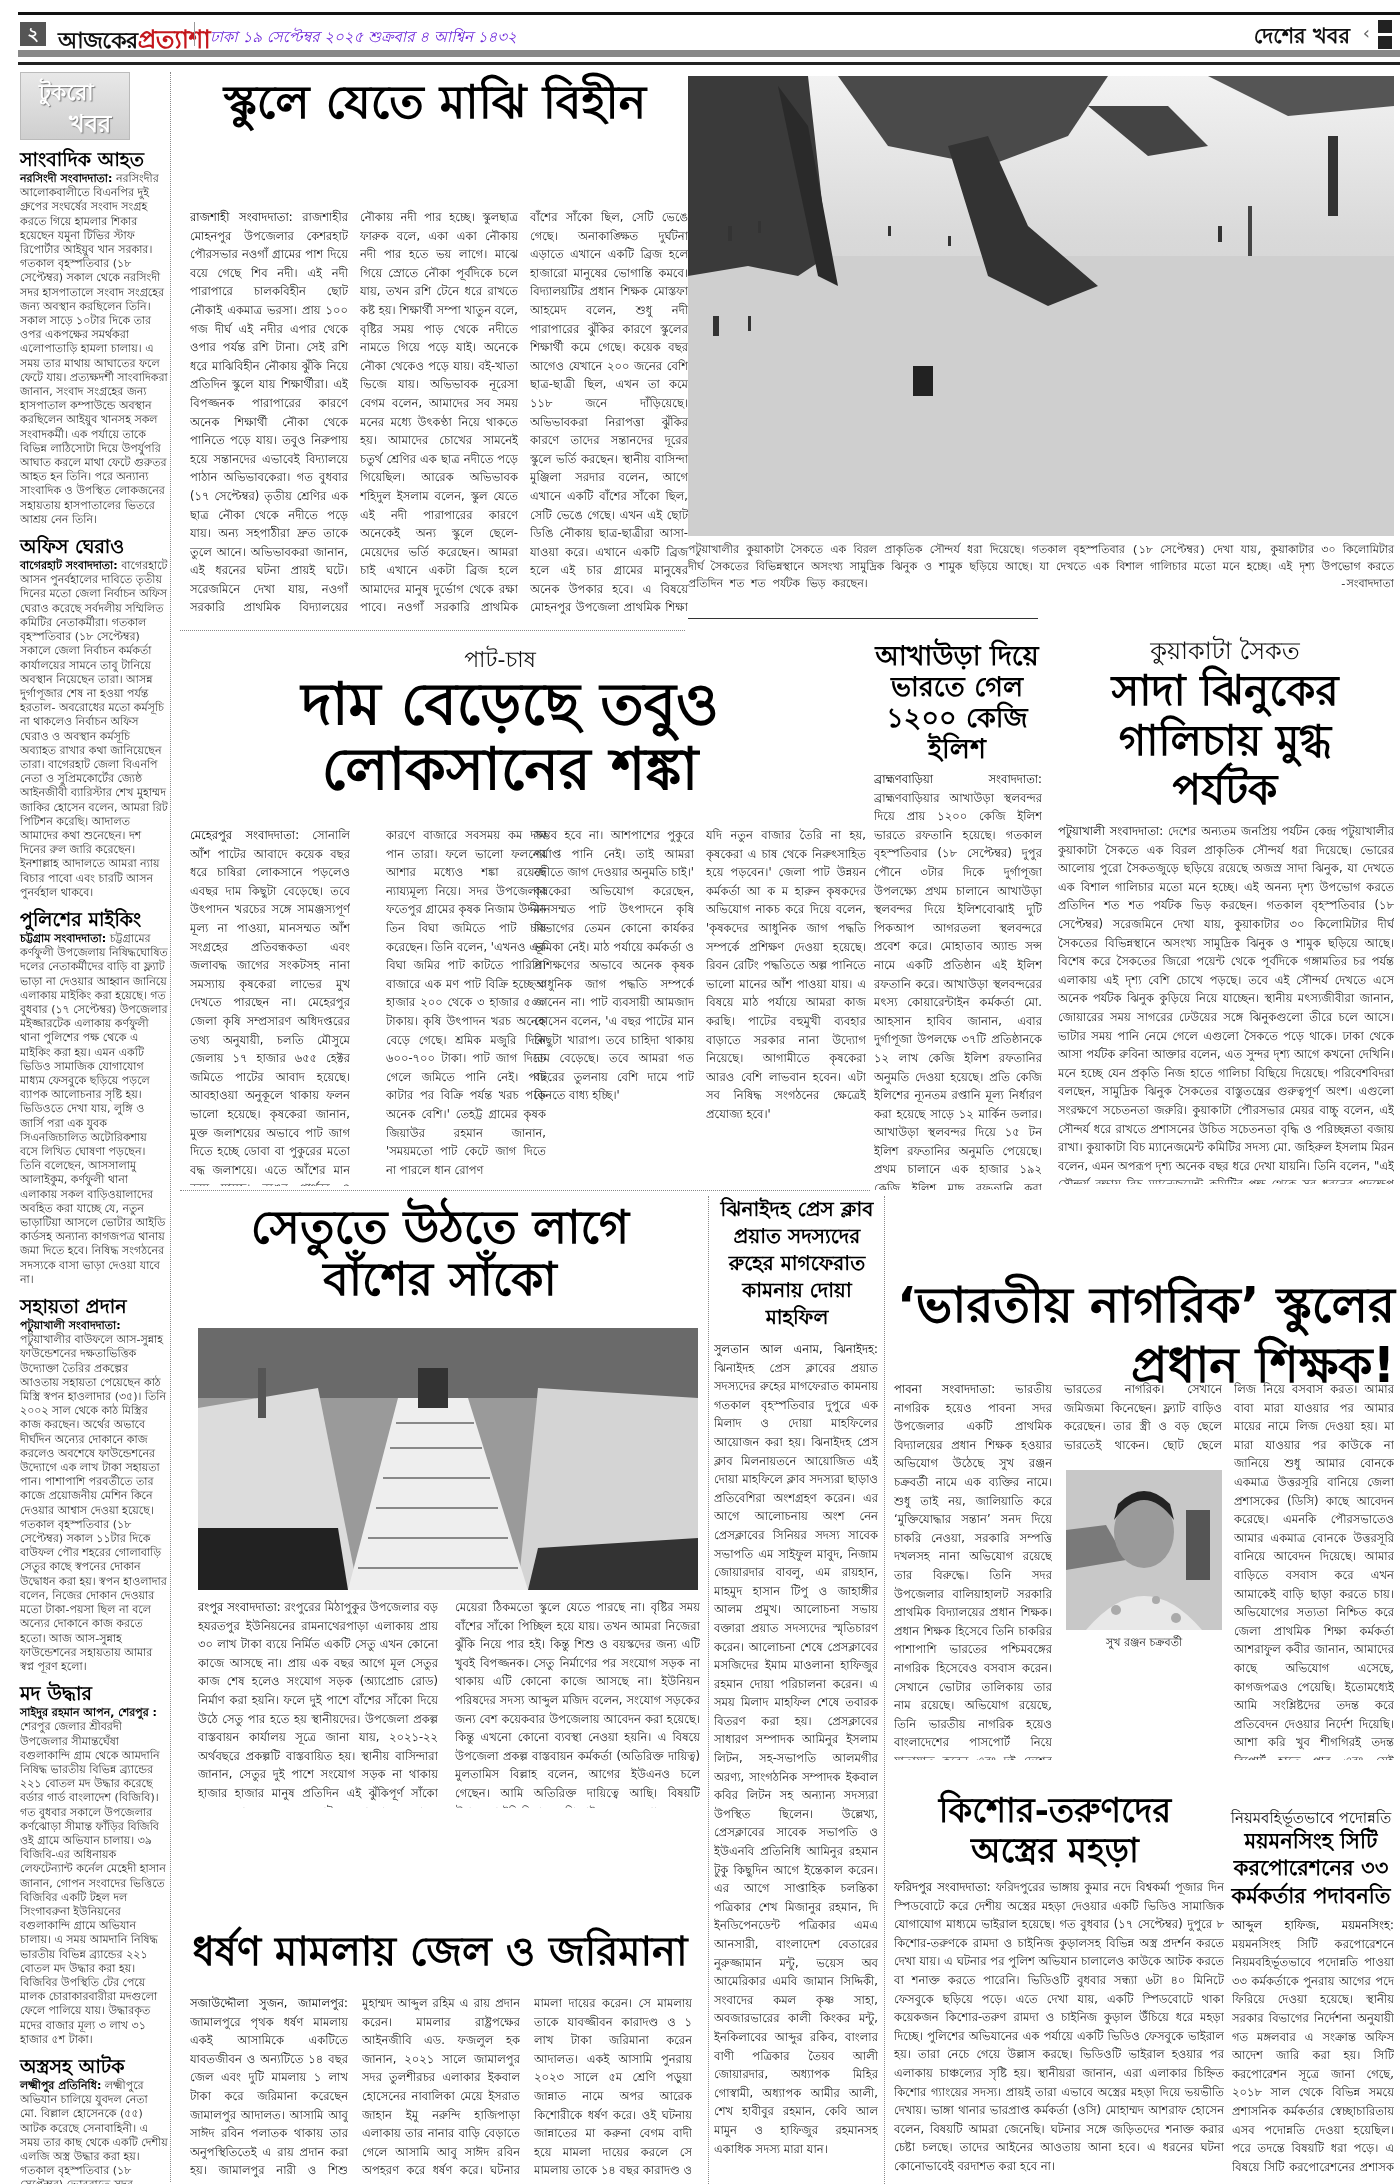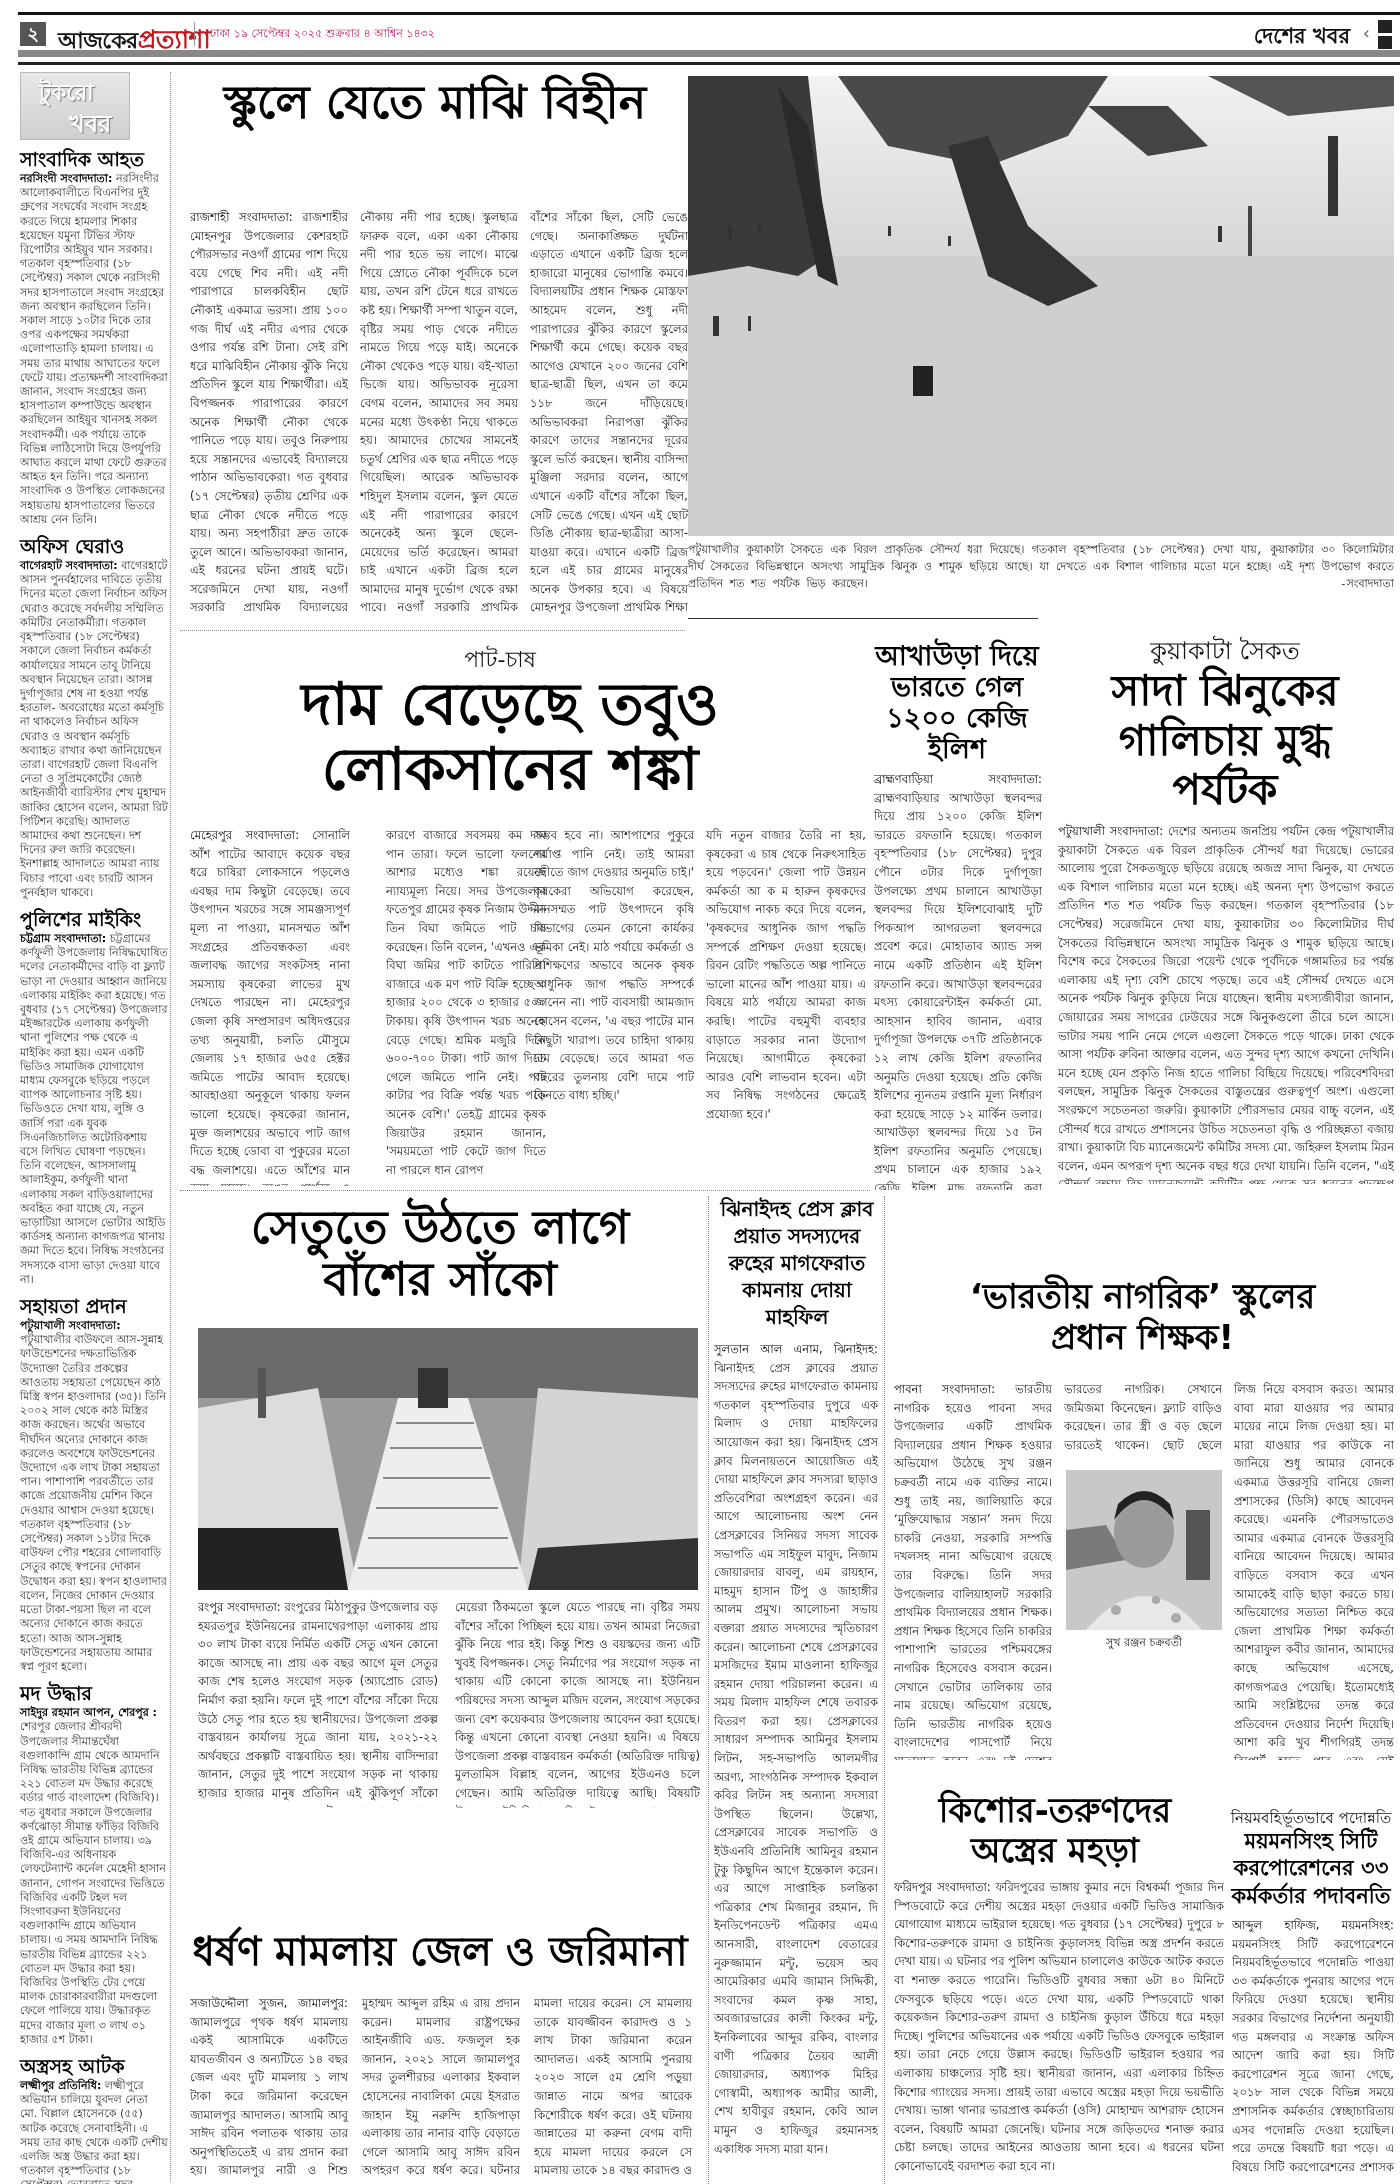--- a/index.html
+++ b/index.html
@@ -15,21 +15,21 @@
   .photo { background: #8a8a8a; overflow: hidden; position: absolute; }
   .caption { font-size: 11px; line-height: 17px; color: #222; text-align: justify; }
 
   
   #topline { left: 18px; top: 12px; width: 1382px; height: 3px; background: #111; }
   #pagenum { left: 20px; top: 22px; width: 26px; height: 24px; background: #555; color: #fff; font-size: 18px; font-weight: bold; text-align: center; line-height: 24px; }
   #logo { left: 58px; top: 20px; height: 28px; font-size: 22px; font-weight: bold; letter-spacing: -0.5px; }
   #logo .a { color: #111; }
   #logo .b { color: #c4161c; font-size: 25px; }
   #hdr-sep { left: 194px; top: 22px; width: 1px; height: 24px; background: #999; }
-  #dateline { left: 210px; top: 25px; font-size: 11px; color: #be185d; }
+  #dateline { left: 210px; top: 25px; font-size: 15px; color: #6d28d9; font-style: italic; }
   #section { right: 50px; top: 20px; font-size: 21px; font-weight: bold; }
   #section-arrow { right: 30px; top: 22px; font-size: 18px; color: #666; }
   #section-blocks { right: 8px; top: 20px; width: 14px; height: 30px; }
   #section-blocks div { width: 14px; height: 13px; background: #222; margin-bottom: 3px; }
   #greybar { left: 18px; top: 50px; width: 1382px; height: 7px; background: #888; }
   #rule2 { left: 18px; top: 62px; width: 1382px; height: 3px; background: #222; }
 
   
   #leftcol { left: 20px; top: 72px; width: 148px; height: 2112px; }
   #tukro { width: 110px; height: 68px; background: linear-gradient(#e8e8e8,#cfcfcf); border: 1px solid #bbb; position: relative; }
@@ -221,21 +221,21 @@
   <div>প্রয়াত সদস্যদের</div>
   <div>রুহের মাগফেরাত</div>
   <div>কামনায় দোয়া</div>
   <div>মাহফিল</div>
 </div>
 <div class="col body-text" style="left:714px;top:1340px;width:164px;height:830px;">
   <b>সুলতান আল এনাম, ঝিনাইদহ:</b> <span>ঝিনাইদহ প্রেস ক্লাবের প্রয়াত সদস্যদের রুহের মাগফেরাত কামনায় গতকাল বৃহস্পতিবার দুপুরে এক মিলাদ ও দোয়া মাহফিলের আয়োজন করা হয়। ঝিনাইদহ প্রেস ক্লাব মিলনায়তনে আয়োজিত এই দোয়া মাহফিলে ক্লাব সদস্যরা ছাড়াও প্রতিবেশিরা অংশগ্রহণ করেন। এর আগে আলোচনায় অংশ নেন প্রেসক্লাবের সিনিয়র সদস্য সাবেক সভাপতি এম সাইফুল মাবুদ, নিজাম জোয়ারদার বাবলু, এম রায়হান, মাহমুদ হাসান টিপু ও জাহাঙ্গীর আলম প্রমুখ। আলোচনা সভায় বক্তারা প্রয়াত সদস্যদের স্মৃতিচারণ করেন। আলোচনা শেষে প্রেসক্লাবের মসজিদের ইমাম মাওলানা হাফিজুর রহমান দোয়া পরিচালনা করেন। এ সময় মিলাদ মাহফিল শেষে তবারক বিতরণ করা হয়। প্রেসক্লাবের সাধারণ সম্পাদক আমিনুর ইসলাম লিটন, সহ-সভাপতি আলমগীর অরণ্য, সাংগঠনিক সম্পাদক ইকবাল কবির লিটন সহ অন্যান্য সদস্যরা উপস্থিত ছিলেন। উল্লেখ্য, প্রেসক্লাবের সাবেক সভাপতি ও ইউএনবি প্রতিনিধি আমিনুর রহমান টুকু কিছুদিন আগে ইন্তেকাল করেন। এর আগে সাপ্তাহিক চলন্তিকা পত্রিকার শেখ মিজানুর রহমান, দি ইনডিপেনডেন্ট পত্রিকার এমএ আনসারী, বাংলাদেশ বেতারের নুরুজ্জামান মন্টু, ভয়েস অব আমেরিকার এমবি জামান সিদ্দিকী, সংবাদের কমল কৃষ্ণ সাহা, অবজারভারের কালী কিংকর মন্টু, ইনকিলাবের আব্দুর রকিব, বাংলার বাণী পত্রিকার তৈয়ব আলী জোয়ারদার, অধ্যাপক মিহির গোস্বামী, অধ্যাপক আমীর আলী, শেখ হাবীবুর রহমান, কেবি আল মামুন ও হাফিজুর রহমানসহ একাধিক সদস্য মারা যান।</span>
 </div>
 <div class="abs vdots" style="left:884px;top:1196px;height:988px;"></div>
 
-<div class="abs hl" style="left:890px;top:1276px;width:505px;font-size:34px;line-height:1.22;">
+<div class="abs hl" style="left:890px;top:1276px;width:505px;font-size:49px;line-height:1.22;text-align:right;">
   <div>‘ভারতীয় নাগরিক’ স্কুলের</div>
   <div>প্রধান শিক্ষক!</div>
 </div>
 <div class="col body-text" style="left:894px;top:1380px;width:158px;height:380px;">
   <b>পাবনা সংবাদদাতা:</b> <span>ভারতীয় নাগরিক হয়েও পাবনা সদর উপজেলার একটি প্রাথমিক বিদ্যালয়ের প্রধান শিক্ষক হওয়ার অভিযোগ উঠেছে সুখ রঞ্জন চক্রবর্তী নামে এক ব্যক্তির নামে। শুধু তাই নয়, জালিয়াতি করে ‘মুক্তিযোদ্ধার সন্তান’ সনদ দিয়ে চাকরি নেওয়া, সরকারি সম্পত্তি দখলসহ নানা অভিযোগ রয়েছে তার বিরুদ্ধে। তিনি সদর উপজেলার বালিয়াহালট সরকারি প্রাথমিক বিদ্যালয়ের প্রধান শিক্ষক। প্রধান শিক্ষক হিসেবে তিনি চাকরির পাশাপাশি ভারতের পশ্চিমবঙ্গের নাগরিক হিসেবেও বসবাস করেন। সেখানে ভোটার তালিকায় তার নাম রয়েছে। অভিযোগ রয়েছে, তিনি ভারতীয় নাগরিক হয়েও বাংলাদেশের পাসপোর্ট নিয়ে যাতায়াত করেন এবং দুই দেশের সুবিধা ভোগ করছেন। সুখ রঞ্জন চক্রবর্তী বাংলাদেশ-ভারত দুই দেশের নাগরিকত্ব থাকার বিষয়টি গোপন করেই প্রধান শিক্ষক হিসেবে চাকরি করছেন। অথচ তিনি পার্শ্ববর্তী</span>
 </div>
 <div class="col body-text" style="left:1064px;top:1380px;width:158px;height:74px;">
   <span>ভারতের নাগরিক। সেখানে জমিজমা কিনেছেন। ফ্ল্যাট বাড়িও করেছেন। তার স্ত্রী ও বড় ছেলে ভারতেই থাকেন। ছোট ছেলে বাকপ্রতিবন্ধী হওয়ায় ভাতা পান, এজন্য তাকে নিয়ে পাবনাতে থাকেন। মাঝে মধ্যে ১৫ দিন/এক মাস ভারতে থাকেন। সুখ রঞ্জনের ছোট ভাই দীপক কুমার রায় বলেন, আমার বাবা শহরের মুরগি পট্টিতে সরকারি জমি</span>
 </div>
 <div class="photo" style="left:1066px;top:1470px;width:156px;height:160px;background:#bdbdbd;">

